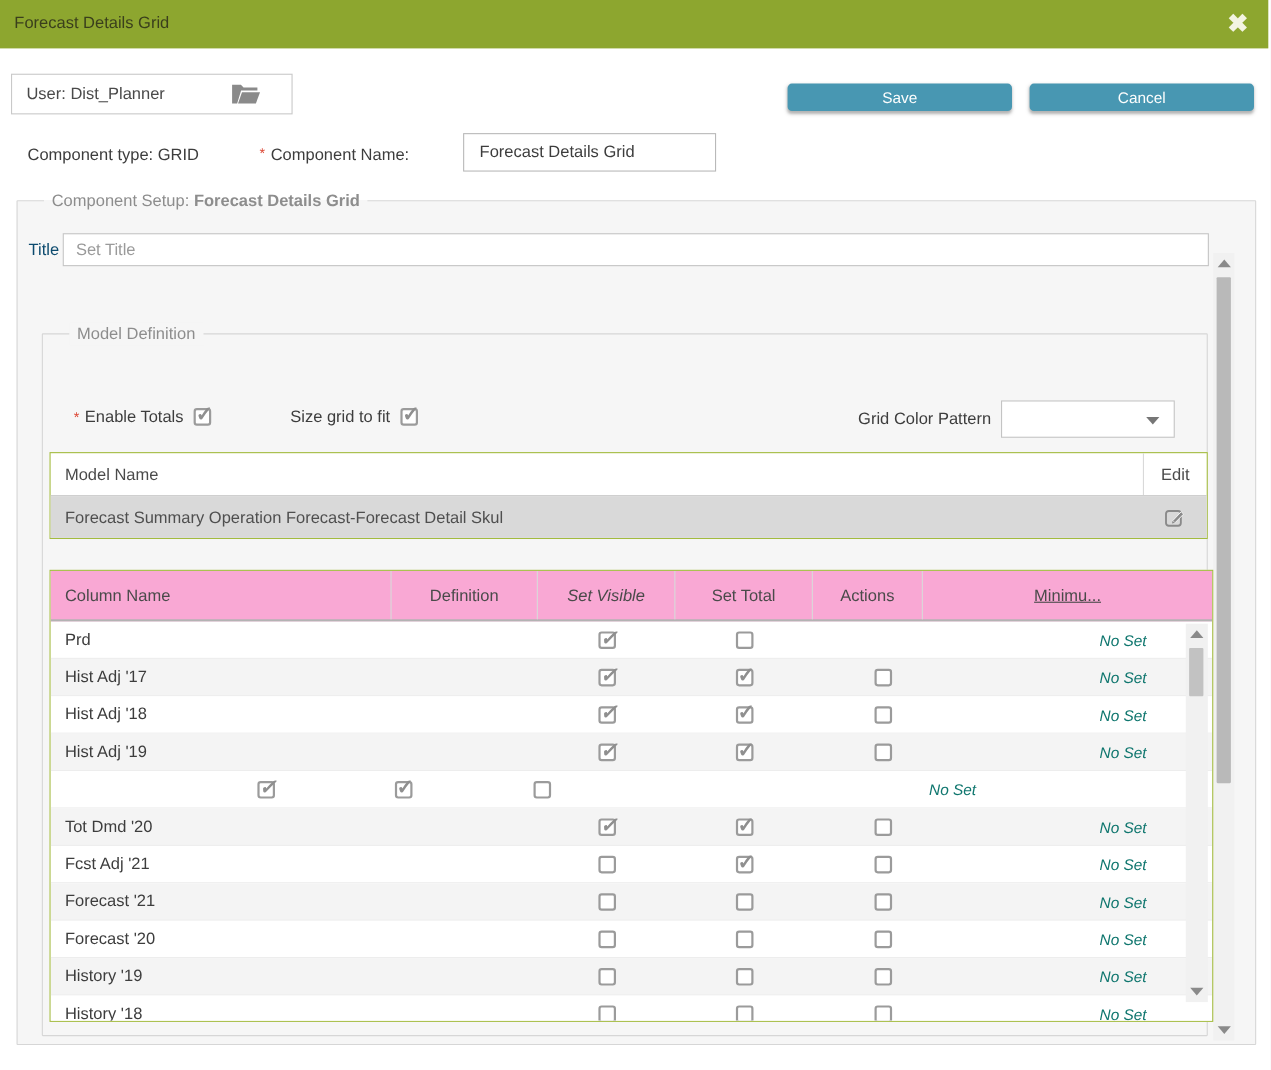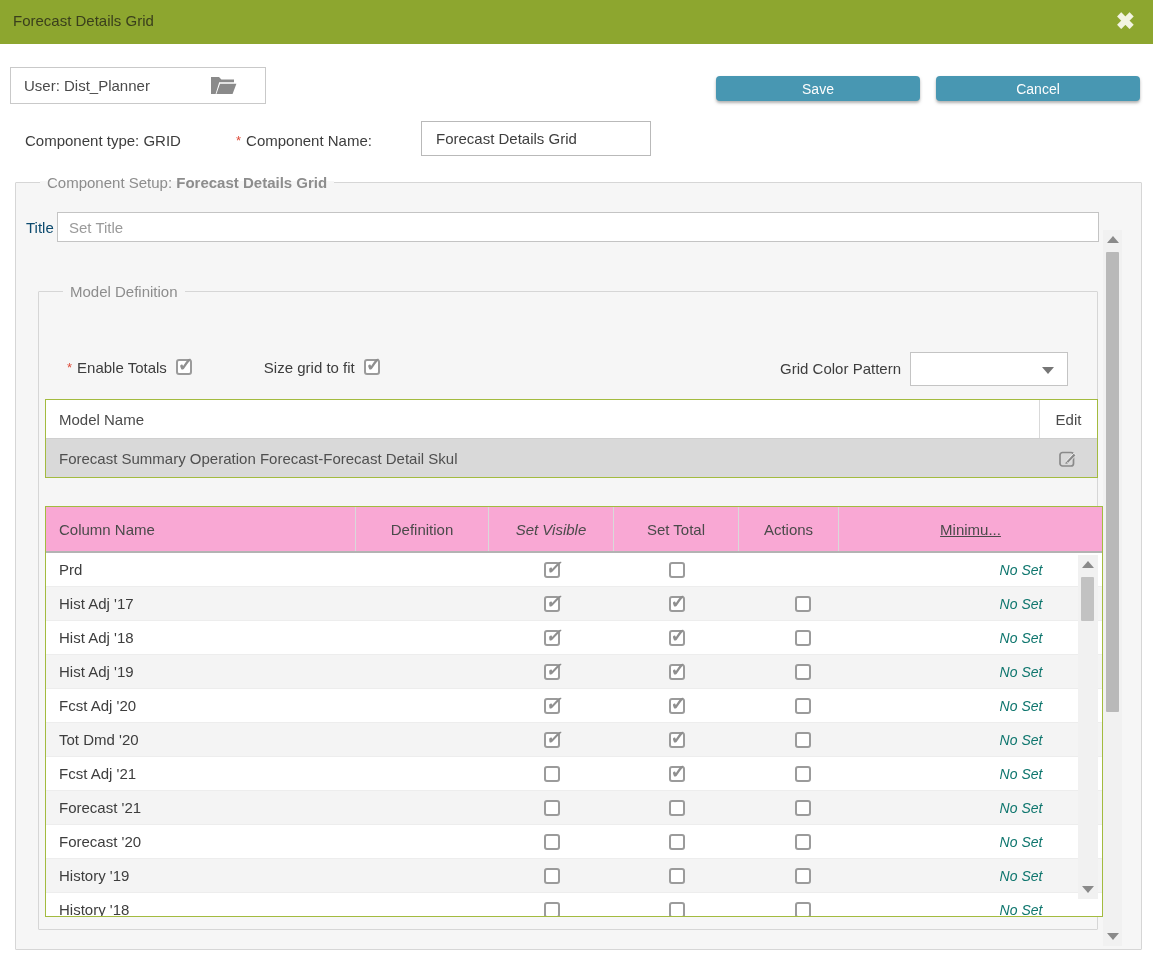--- a/index.html
+++ b/index.html
@@ -42,21 +42,21 @@
 
   .setup { left:15px; top:182px; width:1127px; height:768px; background:#f6f6f6; }
   .setup > .legend { background:linear-gradient(#ffffff 45%, #f6f6f6 45%); }
 
   .title-label { position:absolute; left:10px; top:36px; font-size:15px; color:#0c4a6e; }
   .title-input { position:absolute; left:41px; top:29px; width:1042px; height:30px;
                  border:1px solid #c4c4c4; background:#fff; font-family:"Liberation Sans",sans-serif;
                  font-size:15px; padding-left:11px; color:#3d3d3d; outline:none; }
   .title-input::placeholder { color:#9a9a9a; }
 
-  .md { left:22px; top:108px; width:1060px; height:639px; }
+  .md { left:22px; top:120px; width:1060px; height:639px; }
 
   
   .opts { position:absolute; left:28px; top:64px; height:22px; display:flex; align-items:center; font-size:15px; }
   .opts .lbl { color:#3d3d3d; }
   .opts .gap { width:72px; }
 
   .cb { width:16px; height:16px; border:2px solid #9b9b9b; border-radius:3px; background:#fff;
         position:relative; display:inline-block; margin-left:9px; cursor:pointer; flex:none; }
   .cb.checked::after { content:"✓"; position:absolute; left:0px; top:-8px; font-size:19px;
                        font-weight:bold; color:#8f8f8f; }
@@ -254,21 +254,20 @@
     <div class="c c-tot">
               <span class="cb checked"></span>
             </div>
     <div class="c c-ds">
               <span class="cb"></span>
             </div>
     <div class="c c-act"></div>
     <div class="c min c-min">No Set</div>
   </div>
           <div class="crow">
-    <div class="c name c-name">Fcst Adj '20</div>
     <div class="c desc c-desc"></div>
     <div class="c c-vis">
               <span class="cb checked"></span>
             </div>
     <div class="c c-tot">
               <span class="cb checked"></span>
             </div>
     <div class="c c-ds">
               <span class="cb"></span>
             </div>

